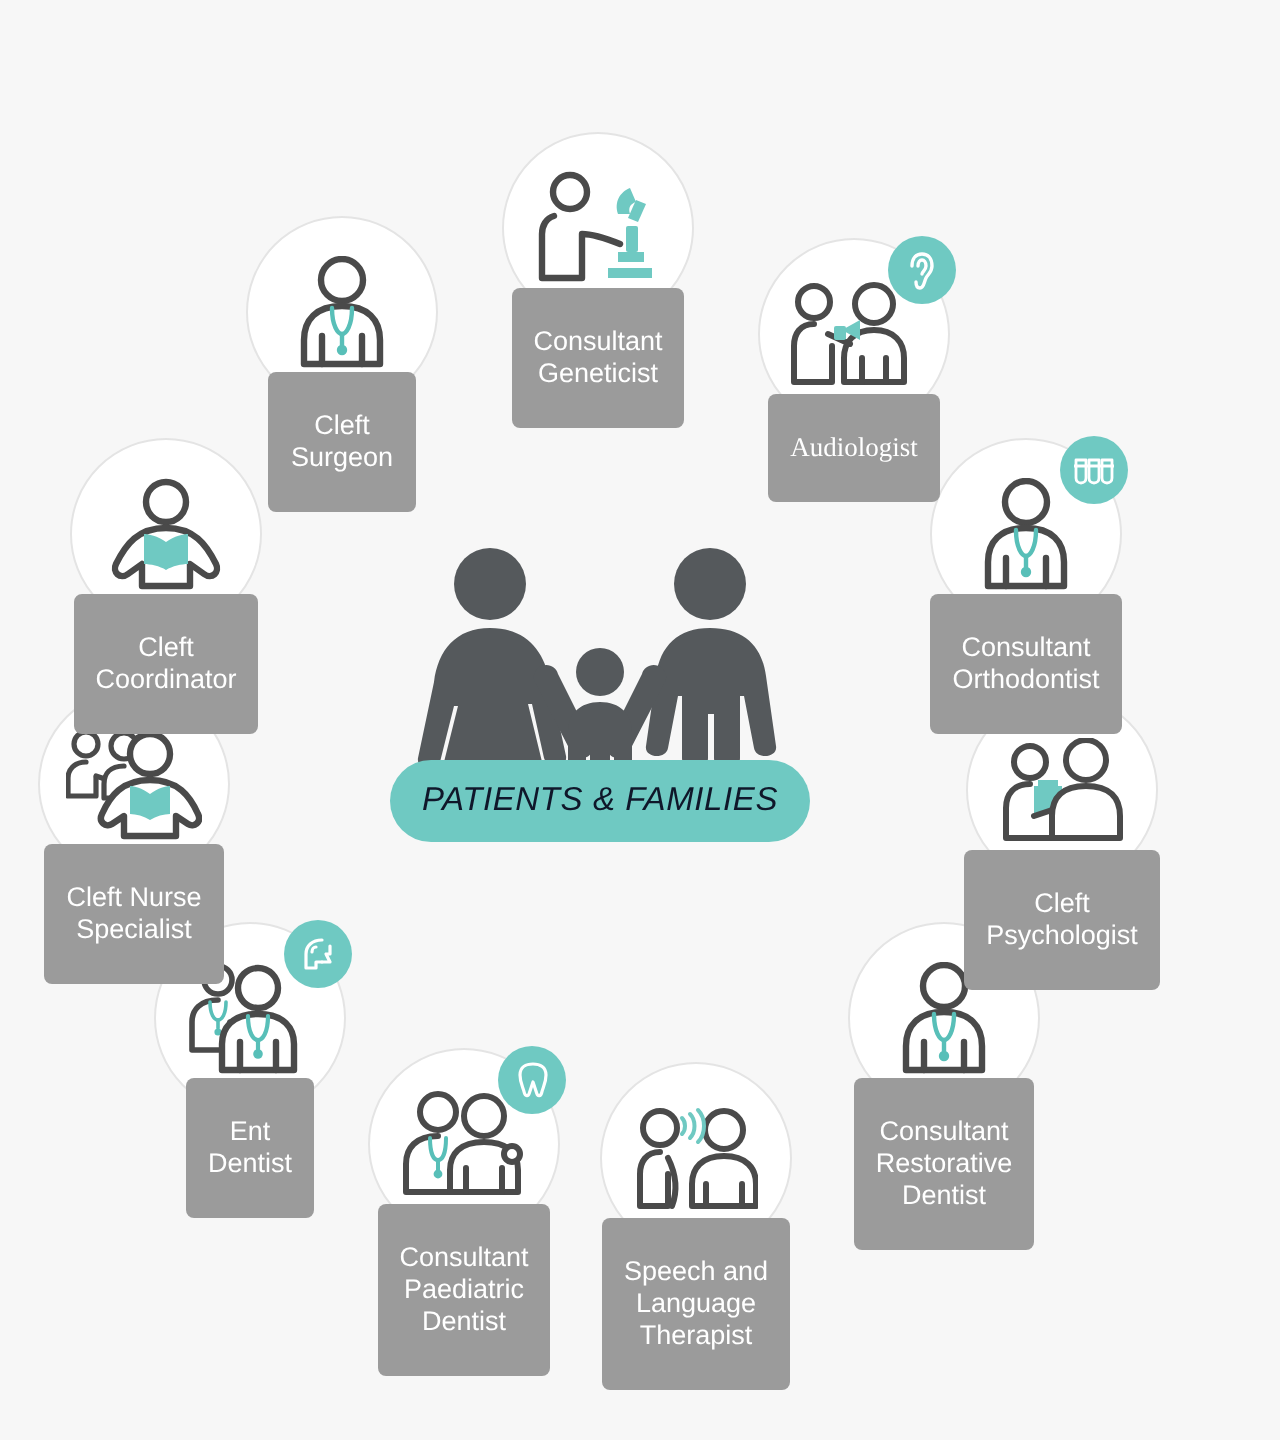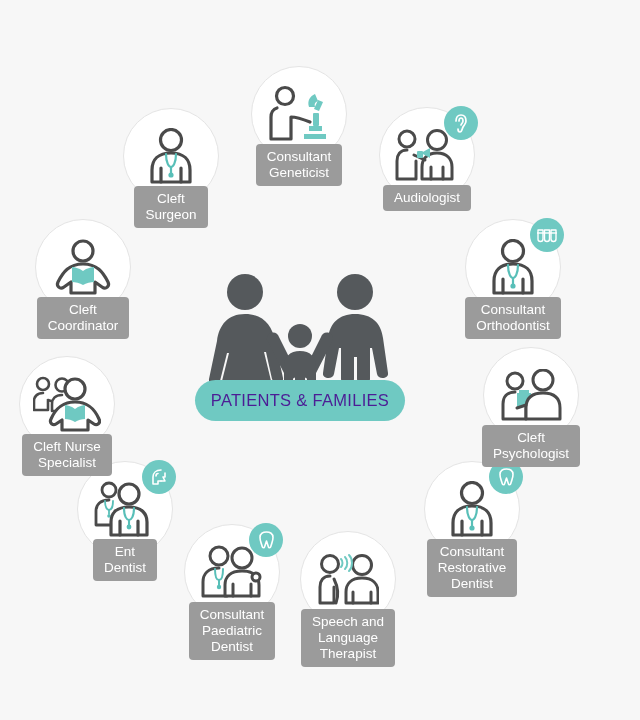--- a/index.html
+++ b/index.html
@@ -33,27 +33,28 @@
     top: 0;
   }
   .center-pill {
     position: absolute;
     left: 0px;
     top: 110px;
     width: 210px;
     height: 41px;
     border-radius: 21px;
     background: #6fc9c2;
-    color: #4c1d95;
+    color: #0f172a;
     font-size: 16.5px;
     letter-spacing: 0.3px;
     display: flex;
     align-items: center;
     justify-content: center;
     box-sizing: border-box;
+    font-style: italic;
   }
 
   
   .node {
     position: absolute;
     width: 96px;
   }
   .node-circle {
     position: relative;
     width: 96px;
@@ -83,21 +84,21 @@
     box-sizing: border-box;
   }
   .node-label {
     position: relative;
     margin: -18px auto 0 auto;
     background: #9b9b9b;
     color: #ffffff;
     border-radius: 4px;
     font-size: 13.5px;
     line-height: 16px;
-    padding: 5px 11px;
+    padding: 19px 11px;
     text-align: center;
     width: max-content;
     max-width: 130px;
     white-space: pre-line;
     z-index: 4;
   }
   .node-label-wrap {
     display: flex;
     justify-content: center;
     position: relative;
@@ -145,21 +146,21 @@
           <path d="M50 15 l5 2 -4 9 -5 -2 z"></path>
         </g>
       </svg>
     </div>
     <div class="node-label-wrap">
         <div class="node-label">Consultant
 Geneticist</div>
       </div>
   </div>
 
-  <div class="node" style="left:379px; top:107px;">
+  <div class="node" style="left:379px; top:119px;font-family:Liberation Serif, serif;">
     <div class="node-circle">
       <svg class="role-icon" width="64" height="52" viewBox="0 0 64 52">
         <g fill="none" stroke="#4a4a4a" stroke-width="3" stroke-linejoin="round" stroke-linecap="round">
           <circle cx="12" cy="10" r="8"></circle>
           <path d="M12 21 c-7 0 -10 5 -10 11 l0 18 19 0 0 -18"></path>
           <path d="M19 26 l11 5"></path>
           <circle cx="42" cy="11" r="9.5"></circle>
           <path d="M42 24 c-10 0 -15 6 -15 14 l0 12 30 0 0 -12 c0 -8 -5 -14 -15 -14 z"></path>
           <path d="M36 38 l0 12 M48 38 l0 12"></path>
         </g>
@@ -349,21 +350,21 @@
           </g>
         </svg>
       </div>
     </div>
     <div class="node-label-wrap">
         <div class="node-label">Ent
 Dentist</div>
       </div>
   </div>
 
-  <div class="node" style="left:19px; top:356px;">
+  <div class="node" style="left:19px; top:344px;">
     <div class="node-circle">
       <svg class="role-icon" width="68" height="56" viewBox="0 0 68 56">
         <g fill="#ffffff" stroke="#4a4a4a" stroke-width="2.6" stroke-linejoin="round" stroke-linecap="round">
           <circle cx="10" cy="8" r="6"></circle>
           <path d="M10 17 c-6 0 -9 4 -9 8 l0 9 14 0 0 -9"></path>
           <path d="M15 24 l9 3"></path>
           <circle cx="29" cy="9" r="6.5"></circle>
           <path d="M29 19 c-7 0 -10 4 -10 9 l0 7 19 0 0 -7"></path>
         </g>
         <g fill="#ffffff" stroke="#4a4a4a" stroke-width="3.2" stroke-linejoin="round" stroke-linecap="round">

